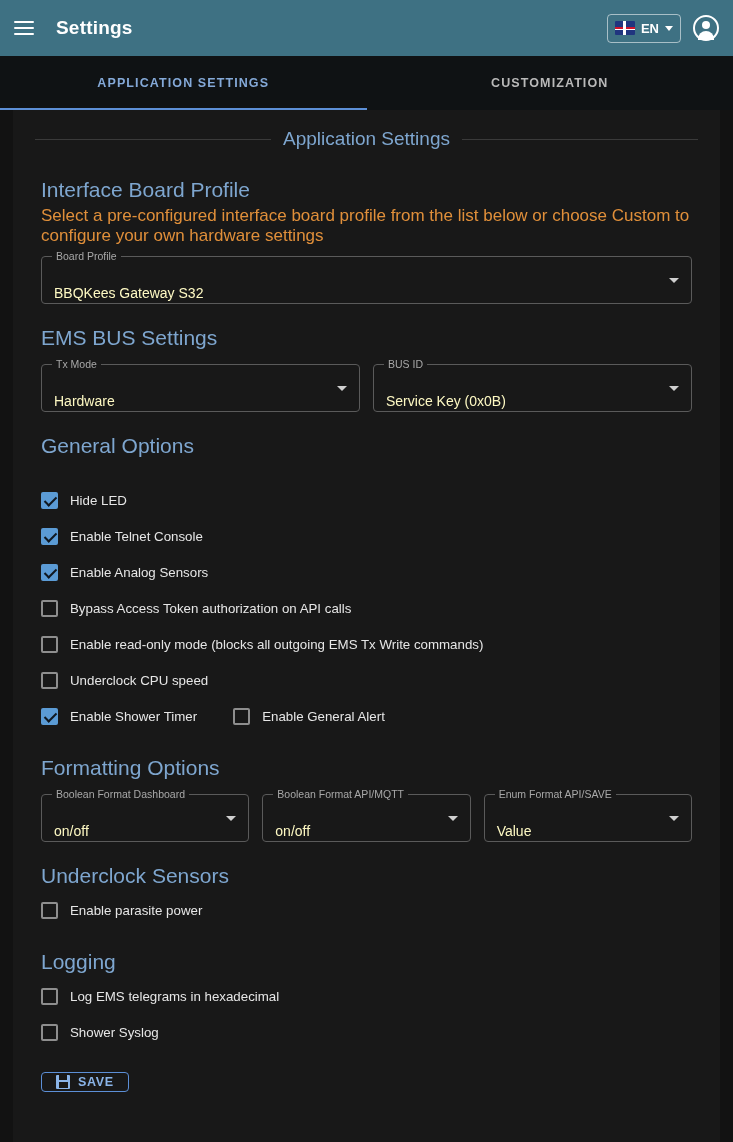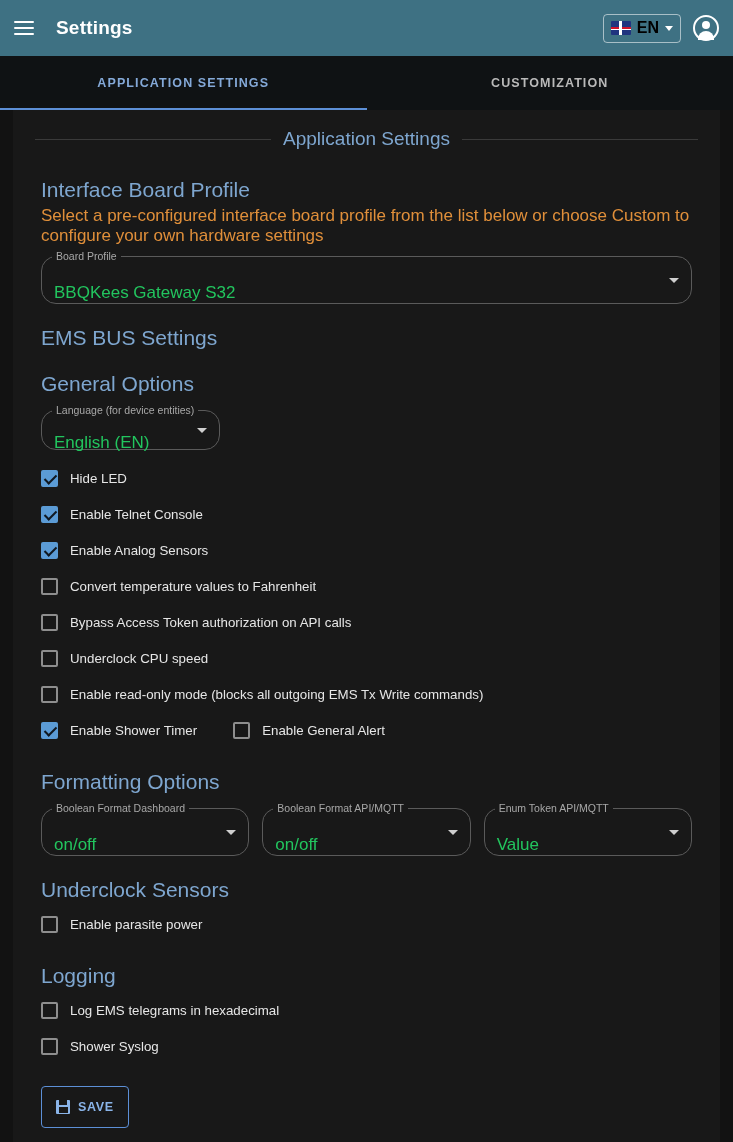--- a/index.html
+++ b/index.html
@@ -74,21 +74,21 @@
     position: absolute;
     background: #fff;
   }
   .flag:before { left: 0; right: 0; top: 5.5px; height: 3px; }
   .flag:after { top: 0; bottom: 0; left: 8.5px; width: 3px; }
   .flag i {
     position: absolute; background: #cf142b;
   }
   .flag i.h { left: 0; right: 0; top: 6.3px; height: 1.5px; }
   .flag i.v { top: 0; bottom: 0; left: 9.3px; width: 1.5px; }
-  .lang-label { color: #000000; font-size: 16px; font-weight: bold; }
+  .lang-label { color: #ffffff; font-size: 13px; font-weight: bold; }
   .caret {
     width: 0; height: 0;
     border-left: 4px solid transparent;
     border-right: 4px solid transparent;
     border-top: 5px solid #ffffff;
   }
   .avatar-icon {
     width: 26px; height: 26px;
     border-radius: 50%;
     border: 2px solid #ffffff;
@@ -180,41 +180,41 @@
   .section-help {
     color: #e08f3a;
     font-size: 17px;
     margin: 2px 0 10px 14px;
   }
 
   
   .field {
     position: relative;
     border: 1px solid #5a5a5a;
-    border-radius: 15px;
+    border-radius: 4px;
     height: 48px;
     display: flex;
     align-items: center;
     padding: 0 12px;
     background: transparent;
     cursor: pointer;
   }
   .field .legend {
     position: absolute;
     top: -7px;
     left: 10px;
     background: #181818;
     padding: 0 4px;
     font-size: 10.5px;
     color: #a8a8a8;
     white-space: nowrap;
   }
   .field .value {
-    font-size: 17px;
-    color: #22c55e;
+    font-size: 14px;
+    color: #fef9c3;
     margin-top: 25px;
   }
   .field .arrow {
     margin-left: auto;
     width: 0; height: 0;
     border-left: 5px solid transparent;
     border-right: 5px solid transparent;
     border-top: 5px solid #cfcfcf;
   }
   .row {
@@ -269,21 +269,21 @@
     display: inline-flex;
     align-items: center;
     gap: 8px;
     border: 1px solid #5c8fd6;
     border-radius: 4px;
     color: #8ab4e8;
     background: transparent;
     font-size: 12.5px;
     font-weight: bold;
     letter-spacing: .7px;
-    padding: 13px 14px;
+    padding: 2px 14px;
     cursor: pointer;
   }
   .save-icon {
     width: 14px; height: 14px;
     background: #8ab4e8;
     border-radius: 1px;
     position: relative;
   }
   .save-icon:before {
     content: "";
@@ -345,60 +345,63 @@
       <div class="section-help">Select a pre-configured interface board profile from the list below or choose Custom to configure your own hardware settings</div>
       <div class="row">
         <div class="field">
           <span class="legend">Board Profile</span>
           <span class="value">BBQKees Gateway S32</span>
           <span class="arrow"></span>
         </div>
       </div>
 
       <div class="section-title">EMS BUS Settings</div>
+      <div class="row" style="margin-top:14px">
+        <div class="field">
+          <span class="legend">Tx Mode</span>
+          <span class="value">Hardware</span>
+          <span class="arrow"></span>
+        </div>
+        <div class="field">
+          <span class="legend">BUS ID</span>
+          <span class="value">Service Key (0x0B)</span>
+          <span class="arrow"></span>
+        </div>
+      </div>
 
       <div class="section-title">General Options</div>
       <div class="row" style="margin-top:14px">
-        <div class="field" style="max-width:188px;height:40px">
-          <span class="legend">Language (for device entities)</span>
-          <span class="value">English (EN)</span>
-          <span class="arrow"></span>
-        </div>
         <div style="flex:3"></div>
       </div>
 
       <div style="height:10px"></div>
 
       <div class="checkrow">
         <span class="cb checked"></span>
         <span class="cb-label">Hide LED</span>
       </div>
       <div class="checkrow">
         <span class="cb checked"></span>
         <span class="cb-label">Enable Telnet Console</span>
       </div>
       <div class="checkrow">
         <span class="cb checked"></span>
         <span class="cb-label">Enable Analog Sensors</span>
       </div>
       <div class="checkrow">
         <span class="cb"></span>
-        <span class="cb-label">Convert temperature values to Fahrenheit</span>
-      </div>
-      <div class="checkrow">
-        <span class="cb"></span>
         <span class="cb-label">Bypass Access Token authorization on API calls</span>
       </div>
       <div class="checkrow">
         <span class="cb"></span>
+        <span class="cb-label">Enable read-only mode (blocks all outgoing EMS Tx Write commands)</span>
+      </div>
+      <div class="checkrow">
+        <span class="cb"></span>
         <span class="cb-label">Underclock CPU speed</span>
-      </div>
-      <div class="checkrow">
-        <span class="cb"></span>
-        <span class="cb-label">Enable read-only mode (blocks all outgoing EMS Tx Write commands)</span>
       </div>
       <div class="checkrow">
         <span class="cb checked"></span>
         <span class="cb-label">Enable Shower Timer</span>
         <span class="cb inline-gap"></span>
         <span class="cb-label">Enable General Alert</span>
       </div>
 
       <div class="section-title">Formatting Options</div>
       <div class="row" style="margin-top:14px">
@@ -406,21 +409,21 @@
           <span class="legend">Boolean Format Dashboard</span>
           <span class="value">on/off</span>
           <span class="arrow"></span>
         </div>
         <div class="field">
           <span class="legend">Boolean Format API/MQTT</span>
           <span class="value">on/off</span>
           <span class="arrow"></span>
         </div>
         <div class="field">
-          <span class="legend">Enum Token API/MQTT</span>
+          <span class="legend">Enum Format API/SAVE</span>
           <span class="value">Value</span>
           <span class="arrow"></span>
         </div>
       </div>
 
       <div class="section-title">Underclock Sensors</div>
       <div class="checkrow" style="margin-top:4px">
         <span class="cb"></span>
         <span class="cb-label">Enable parasite power</span>
       </div>

